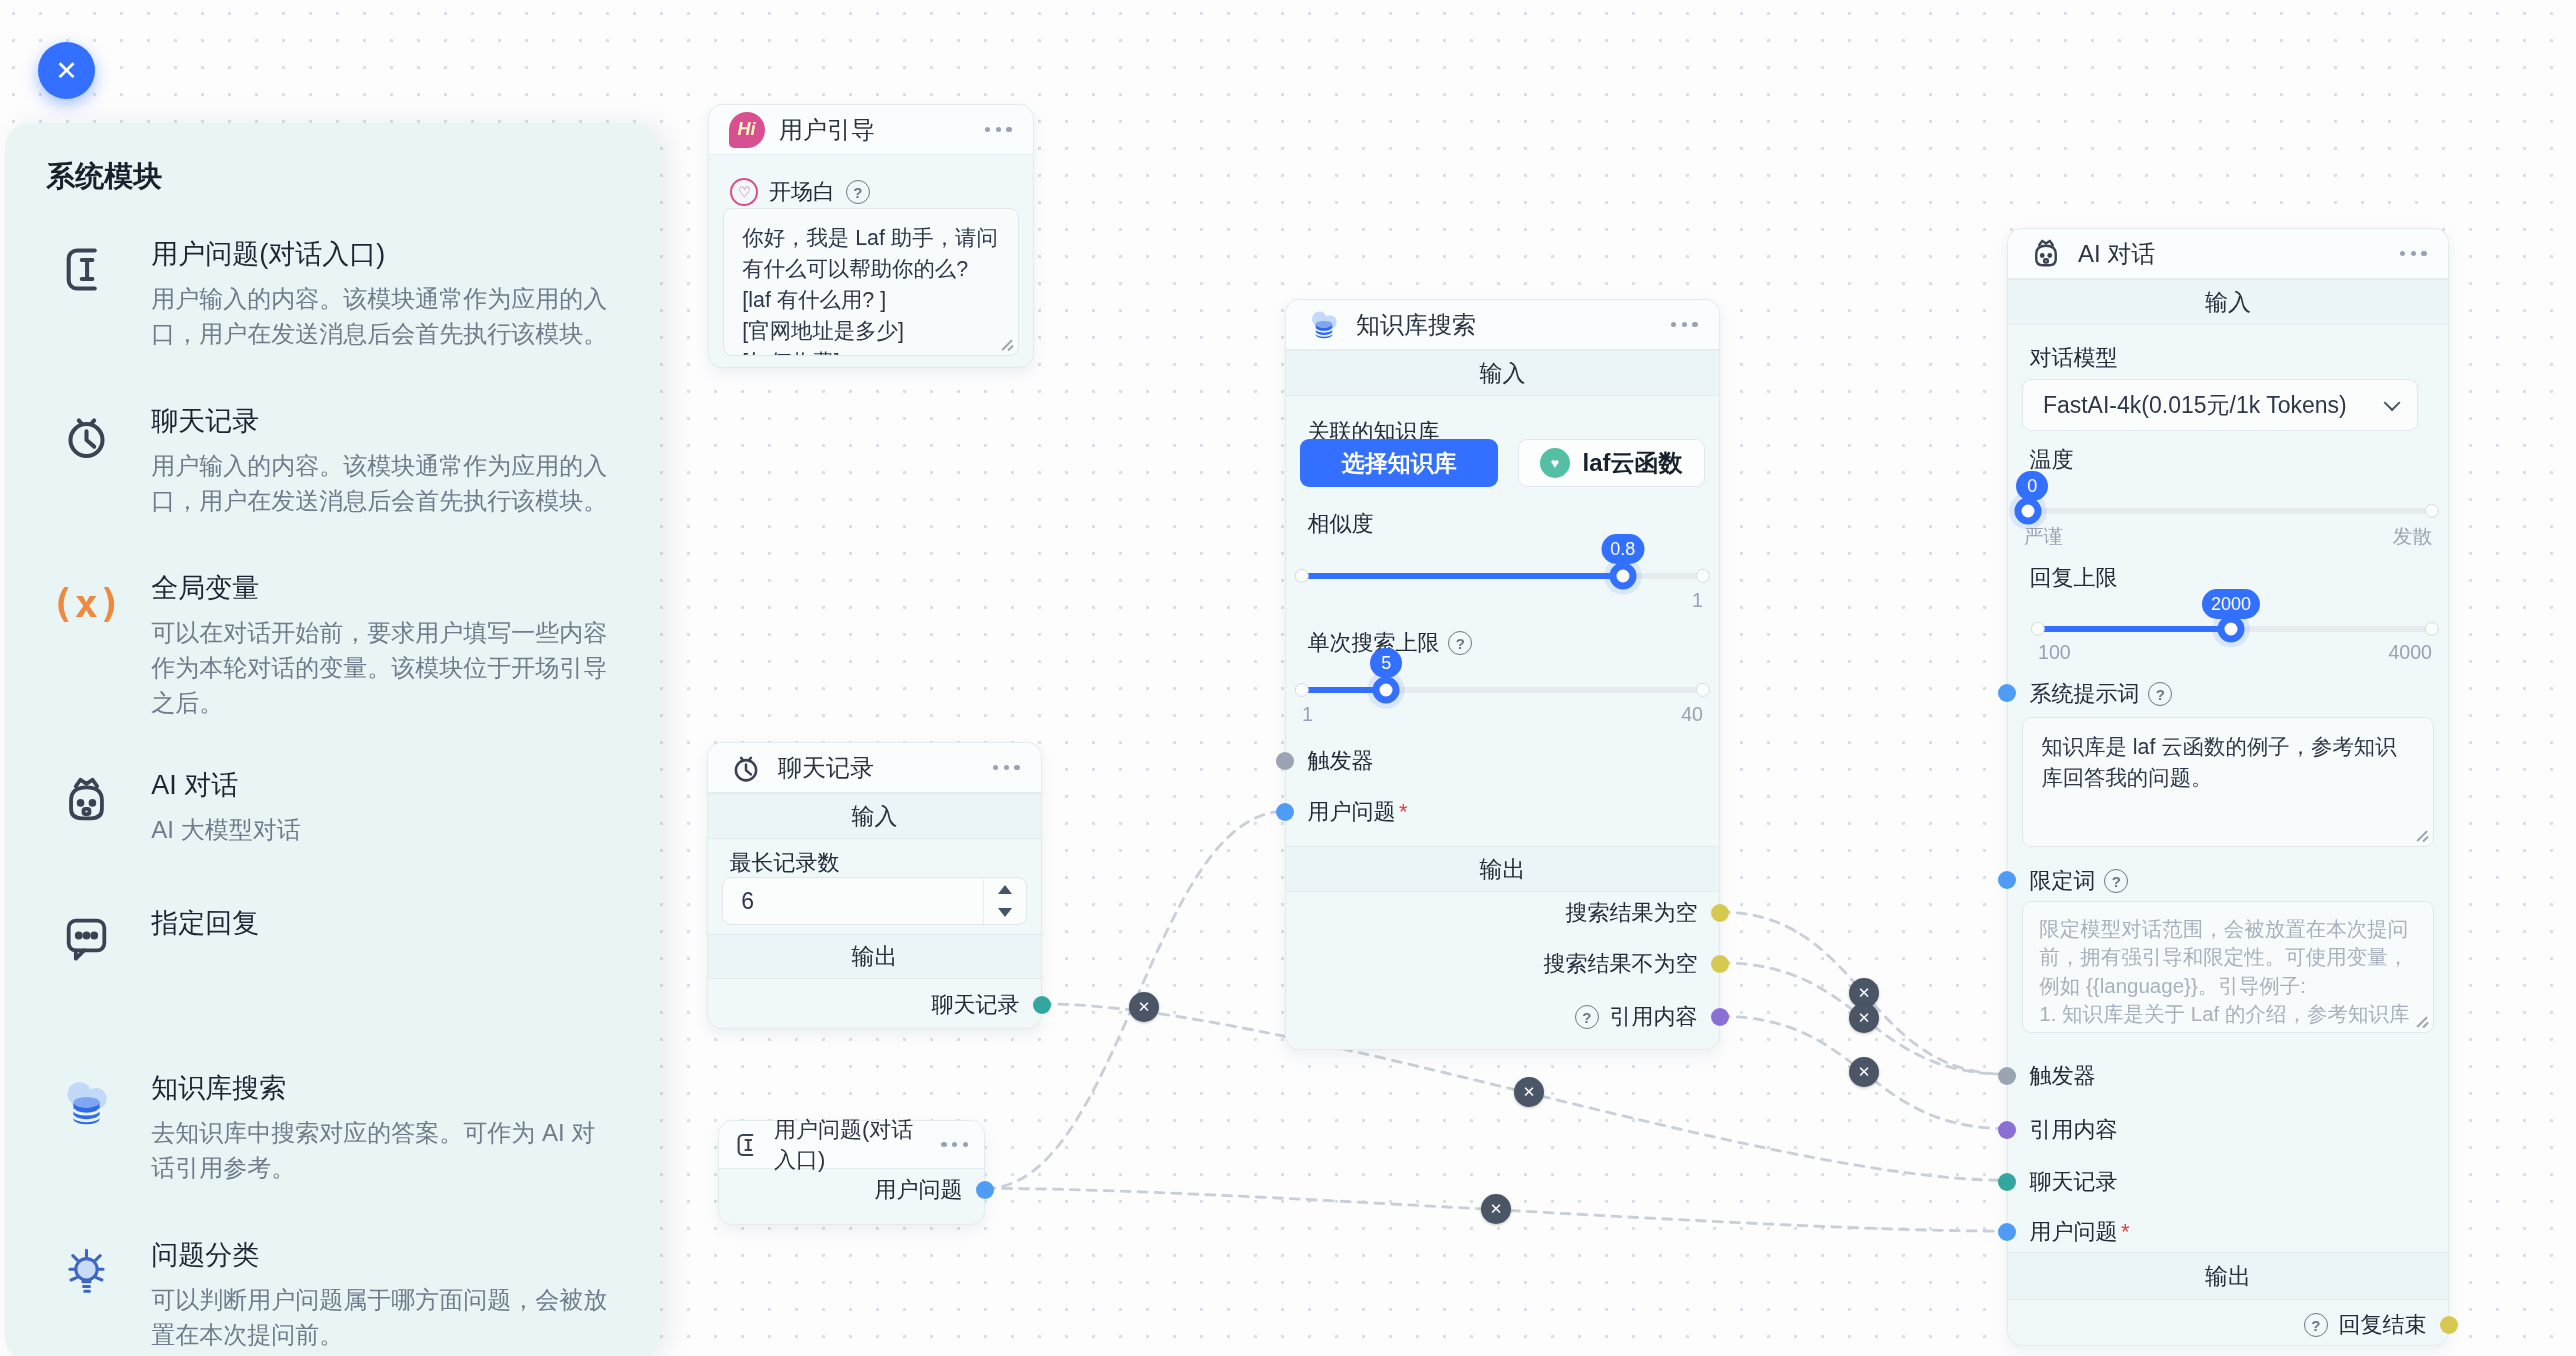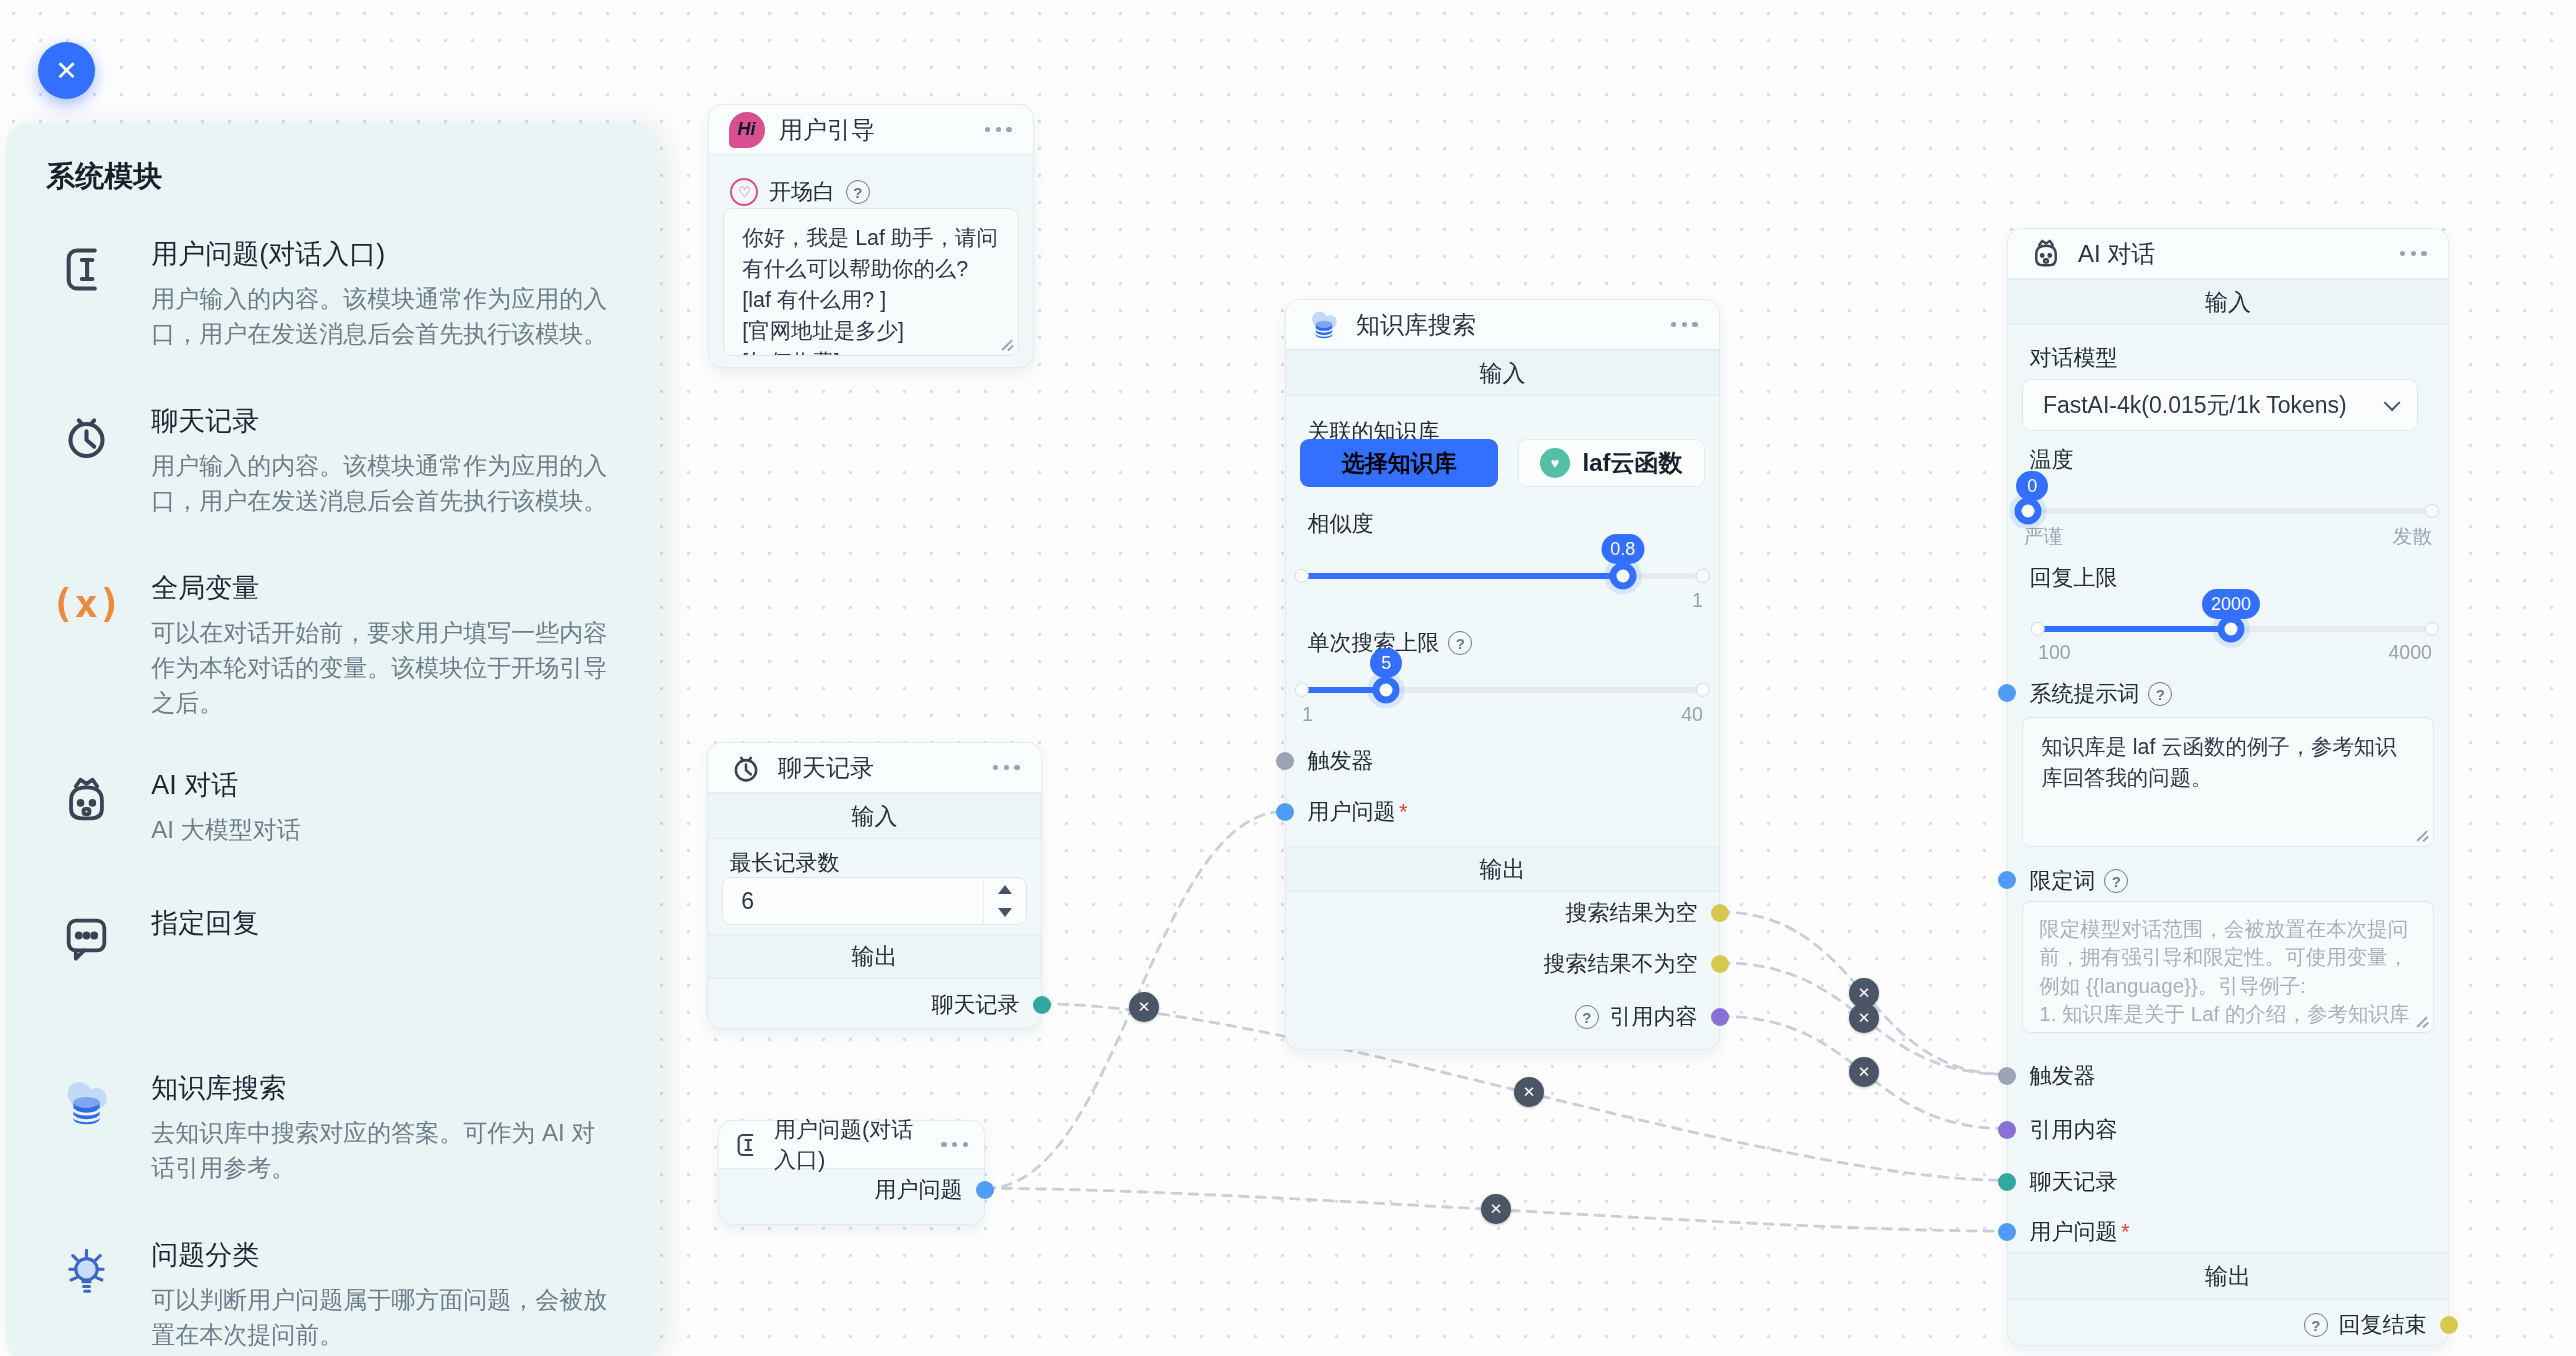--- a/index.html
+++ b/index.html
@@ -91,21 +91,21 @@
   .track { position:absolute; left:0; right:0; height:6.2px; border-radius:3.6px; background:#E7EAEF; cursor:pointer; }
   .fill { position:absolute; left:0; top:0; bottom:0; background:#3370FF; border-radius:3.6px; }
   .endcap { position:absolute; top:50%; transform:translate(-50%,-50%); width:14.3px; height:14.3px; border-radius:50%; background:#FBFDFD; border:1.8px solid #D5DAE2; }
   .thumb {
     position:absolute; top:50%; transform:translate(-50%,-50%); width:27px; height:27px; border-radius:50%;
     background:#fff; border:7.1px solid #3370FF; box-shadow:0 0 0 5.3px rgba(51,112,255,.12); cursor:pointer;
   }
   .minmax { position:absolute; left:0; right:0; display:flex; justify-content:space-between; font-size:19.6px; color:#98A2B3; }
   
   .btn-primary {
-    background:#3370FF; border-radius:9px; color:#000000; font-size:23px; font-weight:600;
+    background:#3370FF; border-radius:9px; color:#ffffff; font-size:23px; font-weight:600;
     display:flex; align-items:center; justify-content:center; height:48px; cursor:pointer;
   }
   .tag {
     background:#FCFEFE; border:0.9px solid #E2E8F0; border-radius:9px; height:48px; display:flex; align-items:center;
     justify-content:center; gap:12.5px; font-size:24px; font-weight:700; color:#17202B; cursor:pointer;
   }
   .tag-dot { width:30px; height:30px; border-radius:50%; background:#54BFA4; color:#fff; font-size:14.3px; display:flex; align-items:center; justify-content:center; }
   .select {
     height:52px; background:#FBFDFD; border:0.9px solid #DFE7EC; border-radius:9px; display:flex; align-items:center;
     padding:0 19.6px; font-size:23px; color:#2D3748; cursor:pointer;
@@ -115,21 +115,21 @@
   .numinput {
     height:48px; background:#FBFDFD; border:0.9px solid #DFE7EC; border-radius:9px; display:flex; align-items:stretch;
     font-size:23px; color:#2D3748;
   }
   .numinput .nval { flex:1; display:flex; align-items:center; padding:0 18px; }
   .spin { width:43px; display:flex; flex-direction:column; border-left:0.9px solid #E7EDF1; }
   .spin div { flex:1; display:flex; align-items:center; justify-content:center; cursor:pointer; }
   .tri-up { width:0; height:0; border-left:7.1px solid transparent; border-right:7.1px solid transparent; border-bottom:9px solid #475467; }
   .tri-dn { width:0; height:0; border-left:7.1px solid transparent; border-right:7.1px solid transparent; border-top:9px solid #475467; }
   
-  .hi-ico { width:36px; height:36px; border-radius:50% 50% 50% 14%; background:#D8508F; color:#0f172a; font-weight:700; font-style:italic; font-size:18px; display:flex; align-items:center; justify-content:center; }
+  .hi-ico { width:36px; height:36px; border-radius:50% 50% 50% 14%; background:#D8508F; color:#fef9c3; font-weight:700; font-style:italic; font-size:18px; display:flex; align-items:center; justify-content:center; }
   .pink-ring { width:28px; height:28px; border:2.2px solid #D8508F; border-radius:50%; color:#D8508F; font-size:14.3px; display:flex; align-items:center; justify-content:center; }
   .hicon svg { width:36px; height:36px; display:block; }
 </style>
 </head>
 <body>
 
 <div id="canvas">
 
   <svg class="edges" width="2576" height="1357" viewBox="0 0 2890 1522">
     <path d="M1106 1333 C 1256 1333, 1292 910, 1442 910"></path>

